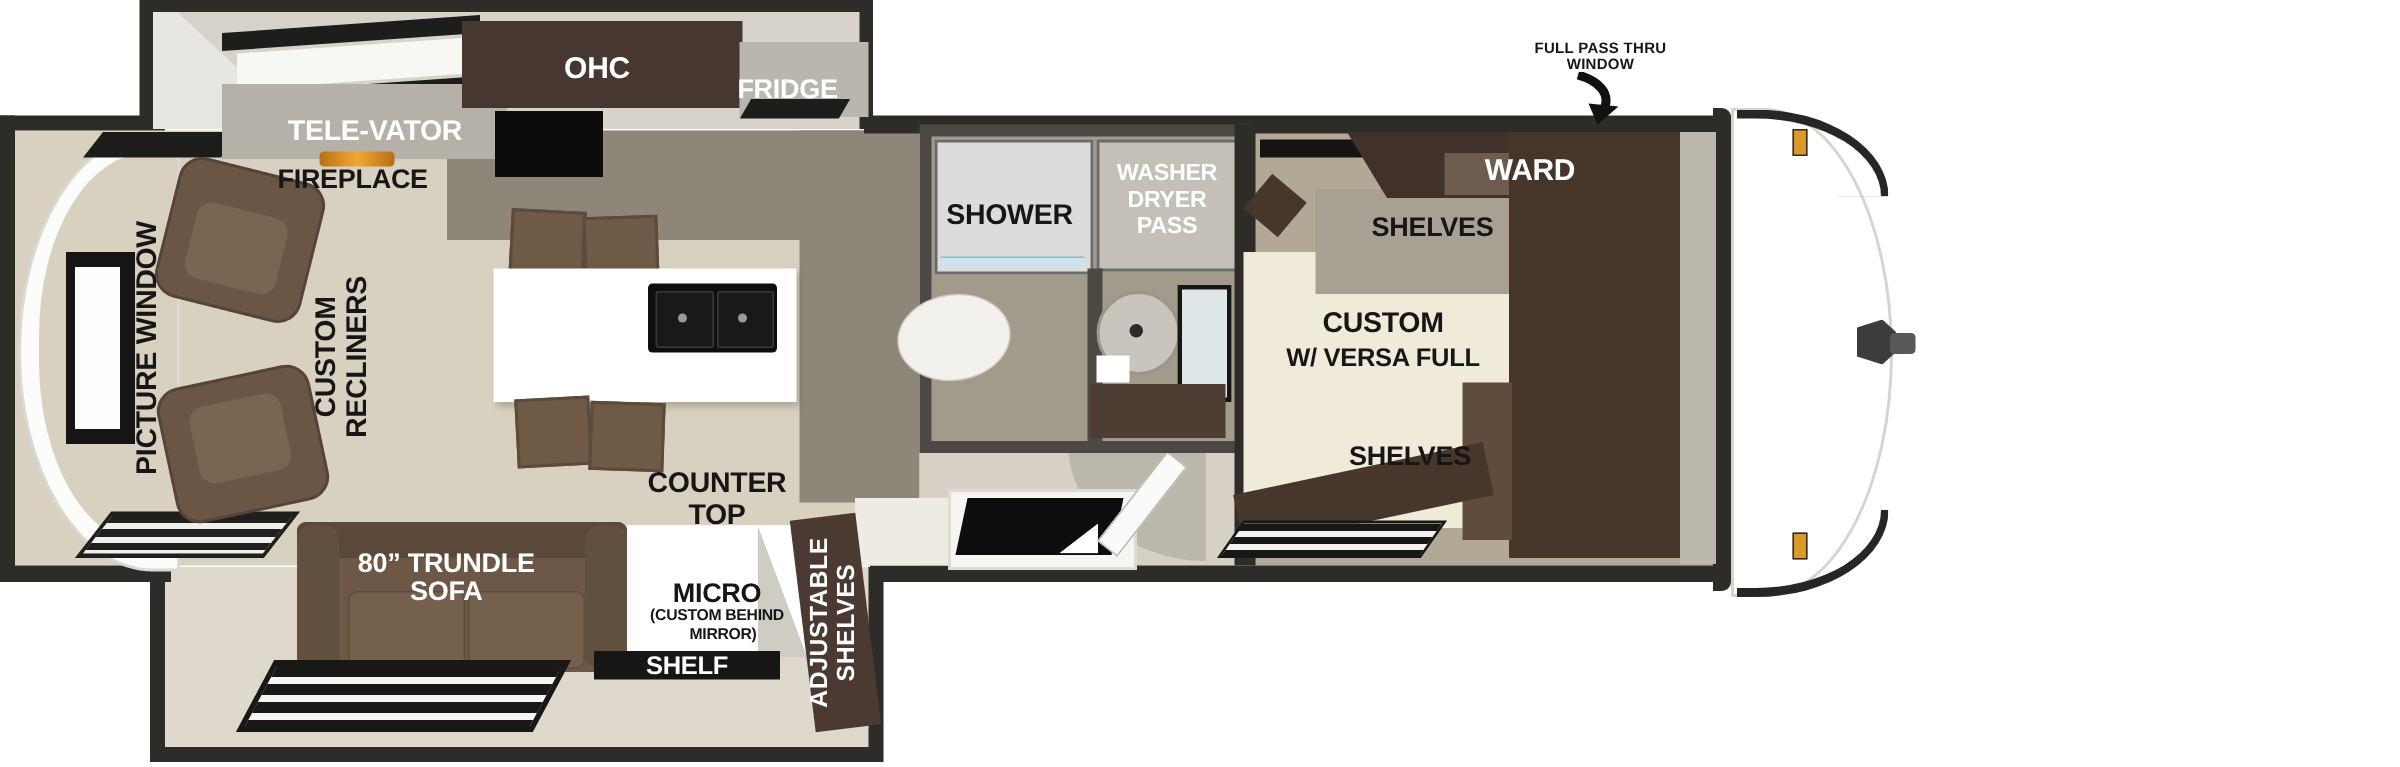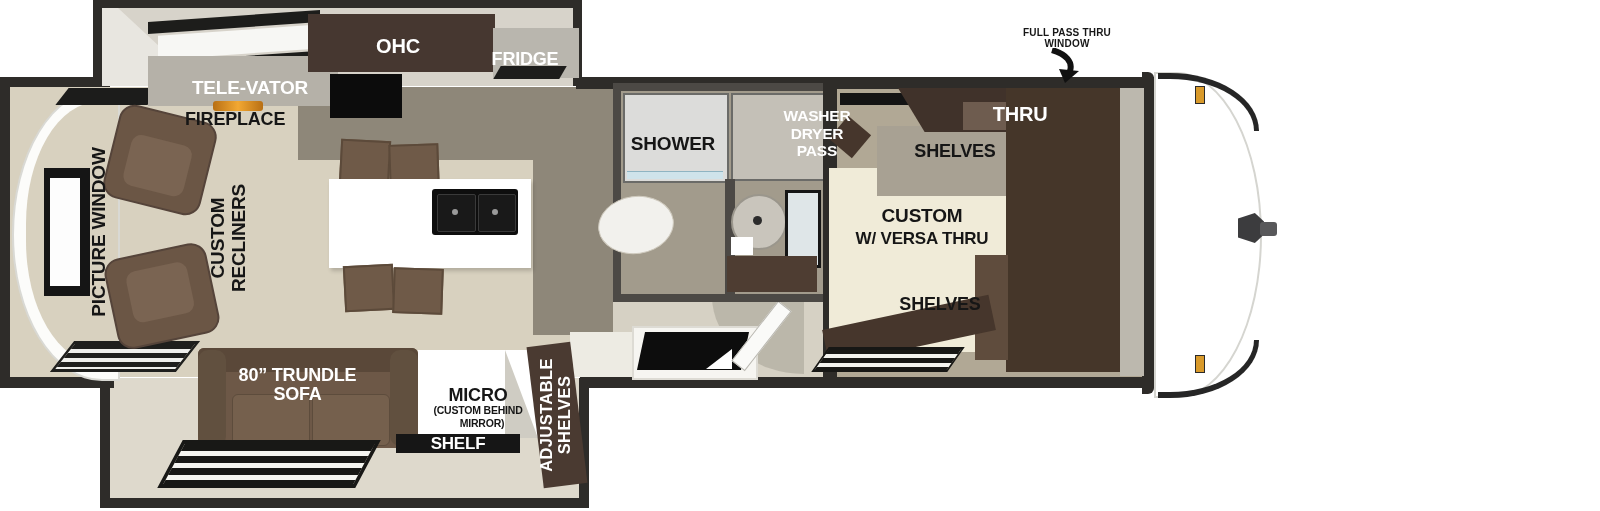--- a/index.html
+++ b/index.html
@@ -151,34 +151,38 @@
   <div class="a lbl" style="left:185px;top:110px;width:100px;font-size:18px;">FIREPLACE</div>
 
   <div class="a lbl rot" style="left:2px;top:222px;width:194px;height:20px;font-size:19px;">PICTURE WINDOW</div>
 
   <div class="a lbl rot" style="left:165px;top:216px;width:130px;height:44px;font-size:19px;">
     <span>CUSTOM</span>
     <span>RECLINERS</span>
   </div>
 
   <div class="a lbl" style="left:625px;top:134px;width:96px;font-size:19px;">SHOWER</div>
-  <div class="a lbl white" style="left:772px;top:107px;width:90px;font-size:15.5px;line-height:1.13;">
+  <div class="a lbl white" style="left:733px;top:107px;width:90px;font-size:15.5px;line-height:1.13;">
     <span>WASHER</span>
     <span>DRYER</span>
     <span>PASS</span>
   </div>
 
-  <div class="a lbl white" style="left:975px;top:104px;width:90px;font-size:20px;">THRU</div>
+  <div class="a lbl white" style="left:975px;top:104px;width:90px;font-size:20px;">WARD</div>
   <div class="a lbl" style="left:895px;top:142px;width:120px;font-size:18px;">SHELVES</div>
   <div class="a lbl" style="left:832px;top:204px;width:180px;font-size:19px;line-height:1.25;">
     <span>CUSTOM</span>
-    <span style="font-size:17px;">W/ VERSA THRU</span>
+    <span style="font-size:17px;">W/ VERSA FULL</span>
   </div>
   <div class="a lbl" style="left:880px;top:295px;width:120px;font-size:18px;">SHELVES</div>
 
+  <div class="a lbl" style="left:408px;top:313px;width:140px;font-size:19px;">
+    <span>COUNTER</span>
+    <span>TOP</span>
+  </div>
 
   <div class="a lbl white" style="left:215px;top:366px;width:165px;font-size:18px;">
     <span>80” TRUNDLE</span>
     <span>SOFA</span>
   </div>
 
   <div class="a lbl" style="left:428px;top:386px;width:100px;font-size:18px;">MICRO</div>
   <div class="a lbl" style="left:408px;top:405px;width:140px;font-size:10.5px;">(CUSTOM BEHIND</div>
   <div class="a lbl" style="left:432px;top:418px;width:100px;font-size:10.5px;">MIRROR)</div>
   <div class="a lbl white" style="left:396px;top:435px;width:124px;font-size:17px;">SHELF</div>

